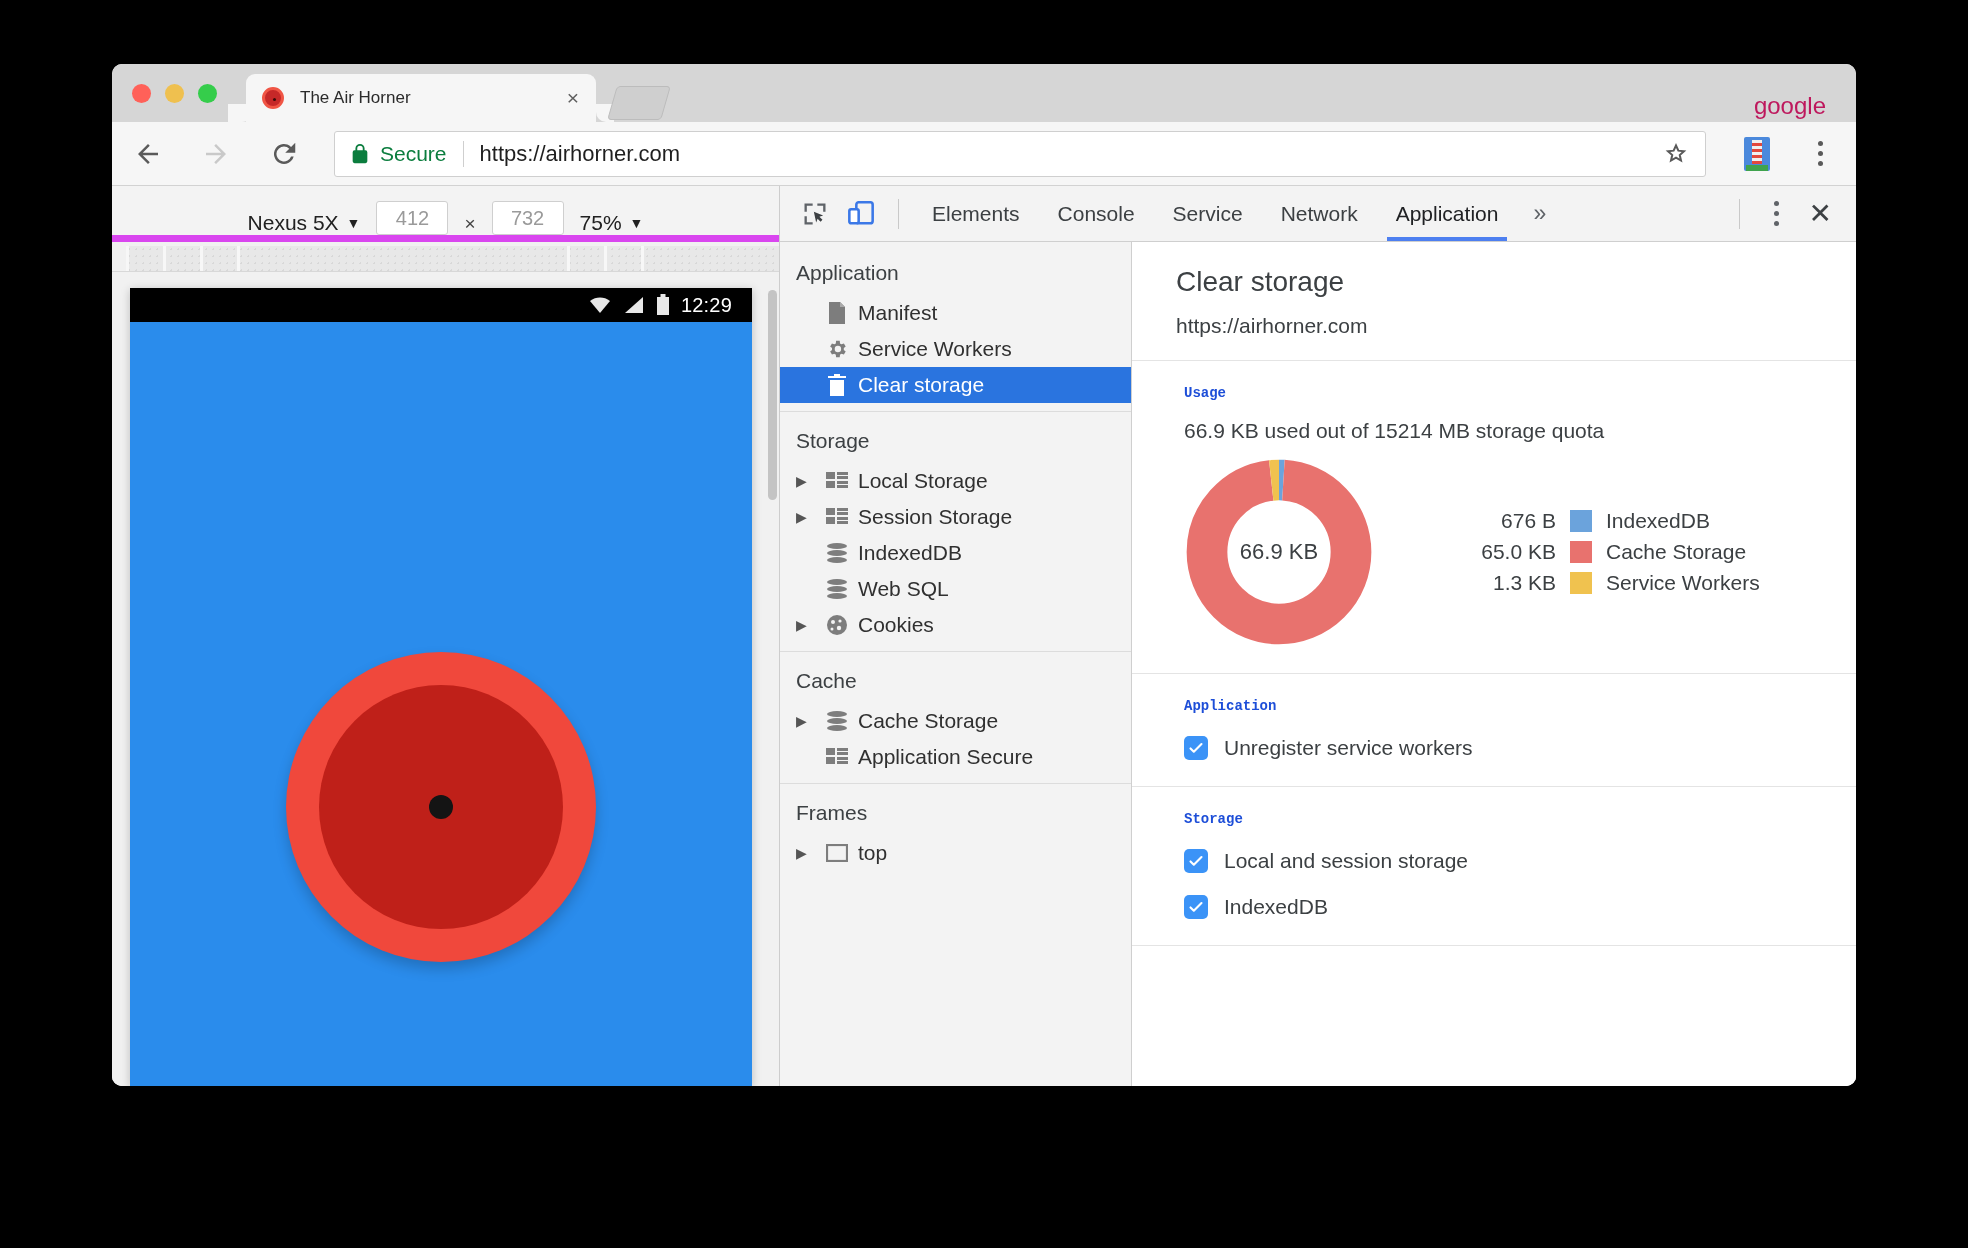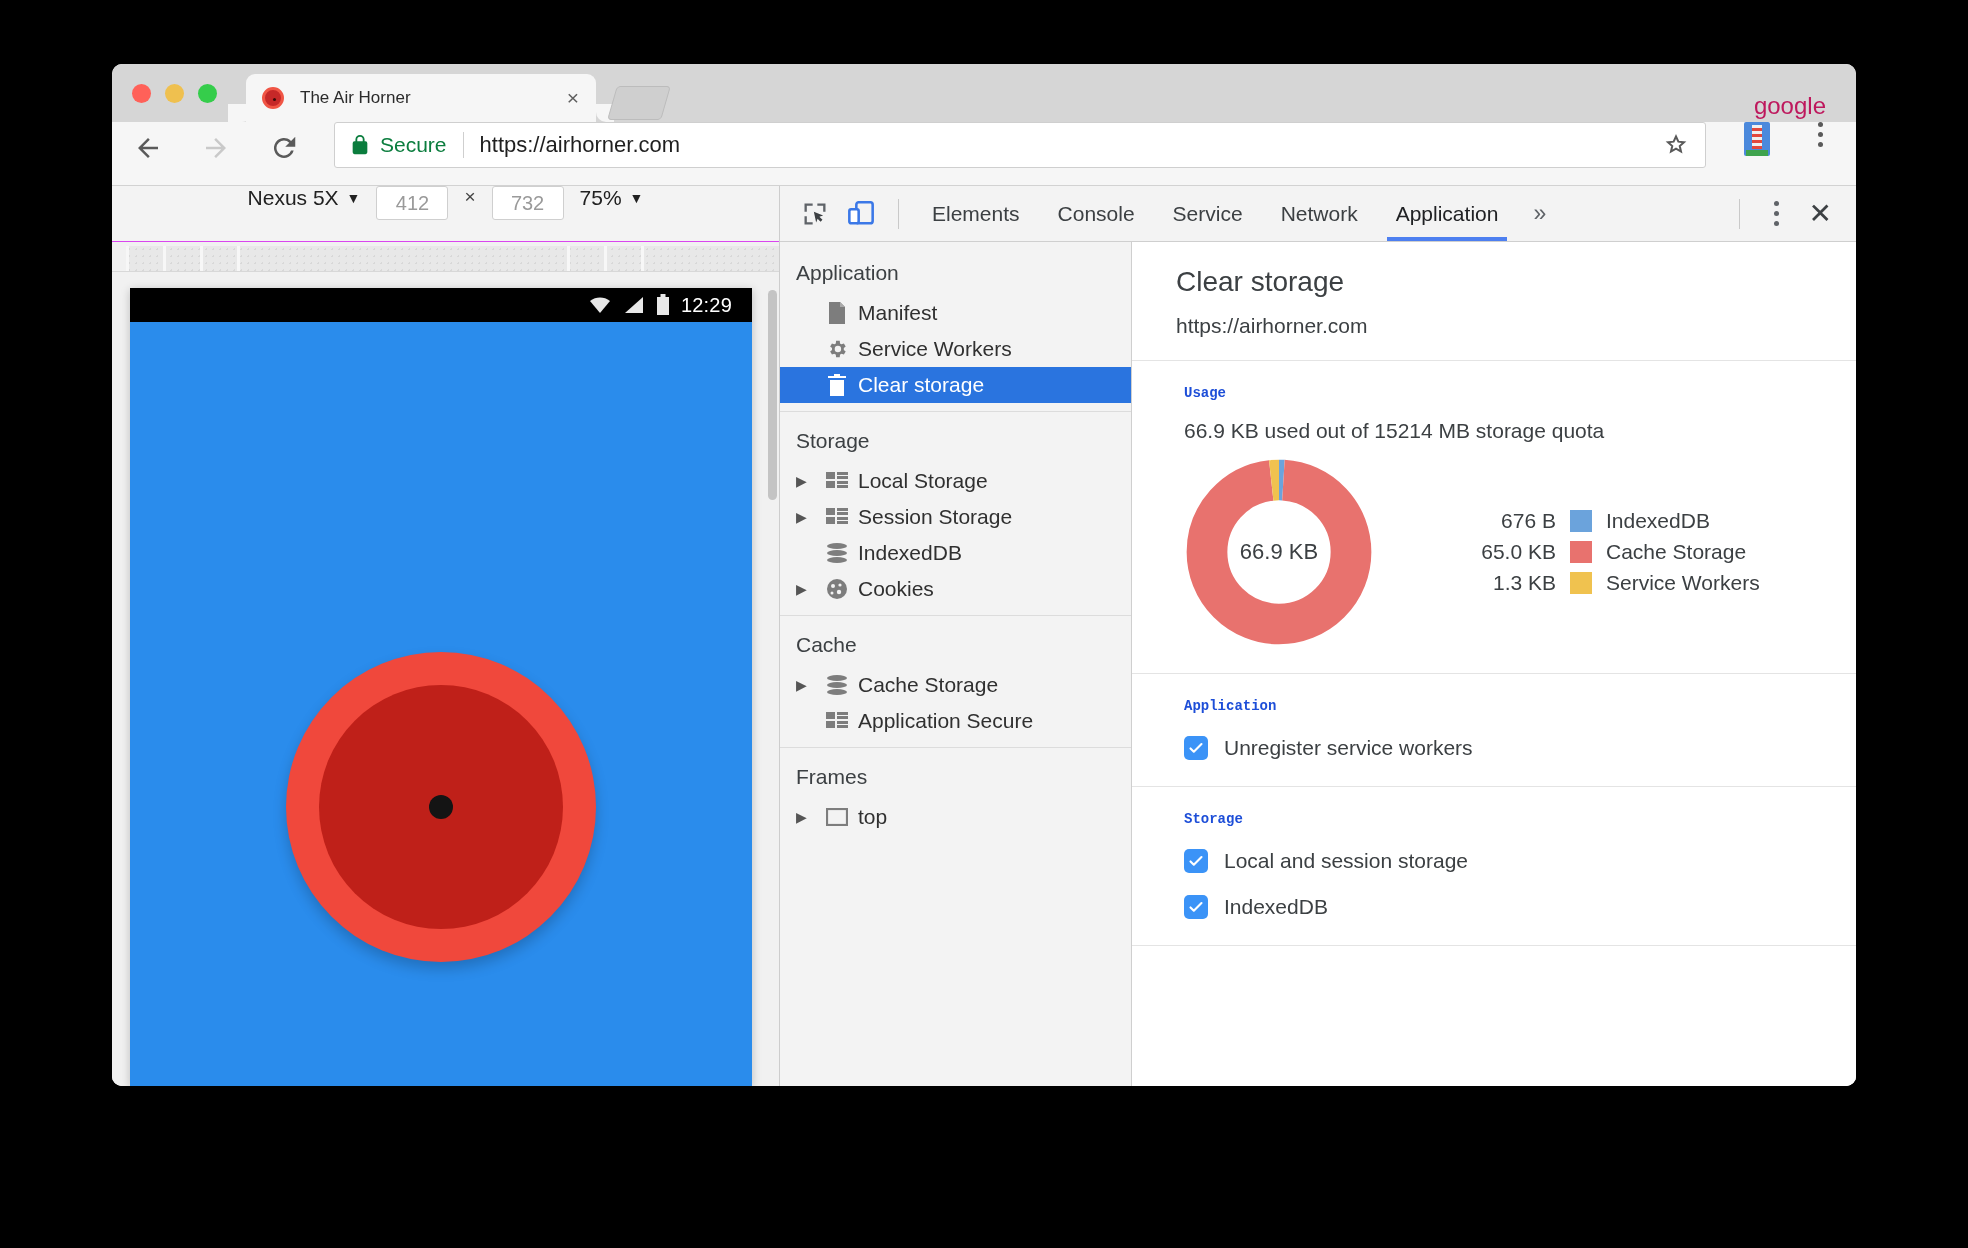--- a/index.html
+++ b/index.html
@@ -81,21 +81,21 @@
   }
   #profile-label {
     position: absolute; right: 30px; top: 28px;
     font-size: 24px; color: #be185d;
   }
 
   
   #omnibox-row {
     height: 64px; flex: 0 0 64px;
     background: #f6f6f6;
-    display: flex; align-items: flex-start;
+    display: flex; align-items: center;
     padding: 0 16px 0 10px;
     border-bottom: 1px solid #d2d2d2;
     gap: 16px;
   }
   .nav-btn {
     width: 52px; height: 52px; flex: 0 0 52px;
     display: flex; align-items: center; justify-content: center;
     color: #5a5a5a;
   }
   .nav-btn.disabled { color: #c4c4c4; }
@@ -132,22 +132,22 @@
   #device-pane {
     width: 668px; flex: 0 0 668px;
     background: #f1f1f1;
     display: flex; flex-direction: column;
     border-right: 1px solid #cdcdcd;
     min-height: 0;
   }
   #device-toolbar {
     height: 56px; flex: 0 0 56px;
     background: #f3f3f3;
-    border-bottom: 1px solid #d946ef;
-    display: flex; align-items: flex-start; justify-content: center;
+    border-bottom: 7px solid #d946ef;
+    display: flex; align-items: flex-end; justify-content: center;
     gap: 16px;
   }
   .dev-select { font-size: 21px; color: #212121; display: flex; align-items: center; gap: 8px; }
   .caret { font-size: 14px; }
   .dim-input {
     width: 72px; height: 34px; border: 1px solid #cfcfcf; background: #fff;
     border-radius: 3px; text-align: center; font-size: 20px; color: #9a9a9a;
     line-height: 32px; font-family: "Liberation Sans", sans-serif;
   }
   .dim-x { font-size: 19px; color: #444; }
@@ -509,20 +509,31 @@
             <div class="tree-item">
               <span class="tw-arrow blank">▶</span>
               <span class="tw-icon">
                 <svg width="22" height="20" viewBox="0 0 22 20">
                     <ellipse cx="11" cy="3" rx="10" ry="3" fill="#7d7d7d"></ellipse>
                     <ellipse cx="11" cy="10" rx="10" ry="3" fill="#7d7d7d"></ellipse>
                     <ellipse cx="11" cy="17" rx="10" ry="3" fill="#7d7d7d"></ellipse>
                   </svg>
               </span>
               <span class="tw-label">IndexedDB</span>
+            </div>
+            <div class="tree-item">
+              <span class="tw-arrow blank">▶</span>
+              <span class="tw-icon">
+                <svg width="22" height="20" viewBox="0 0 22 20">
+                    <ellipse cx="11" cy="3" rx="10" ry="3" fill="#7d7d7d"></ellipse>
+                    <ellipse cx="11" cy="10" rx="10" ry="3" fill="#7d7d7d"></ellipse>
+                    <ellipse cx="11" cy="17" rx="10" ry="3" fill="#7d7d7d"></ellipse>
+                  </svg>
+              </span>
+              <span class="tw-label">Web SQL</span>
             </div>
             <div class="tree-item">
               <span class="tw-arrow">▶</span>
               <span class="tw-icon">
                 <svg width="22" height="22" viewBox="0 0 22 22">
                     <circle cx="11" cy="11" r="10" fill="#7d7d7d"></circle>
                     <circle cx="7" cy="8" r="2" fill="#f3f3f3"></circle>
                     <circle cx="14" cy="7" r="1.6" fill="#f3f3f3"></circle>
                     <circle cx="13" cy="14" r="2.2" fill="#f3f3f3"></circle>
                     <circle cx="6" cy="15" r="1.5" fill="#f3f3f3"></circle>

